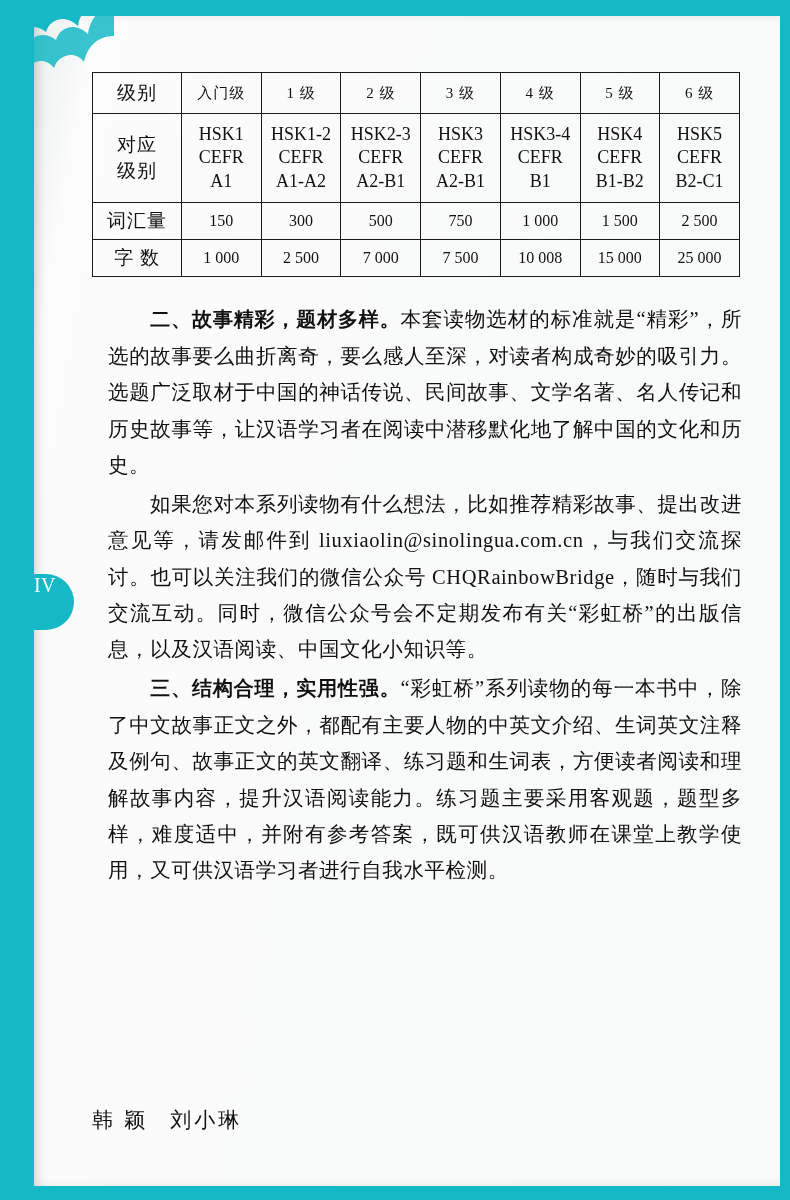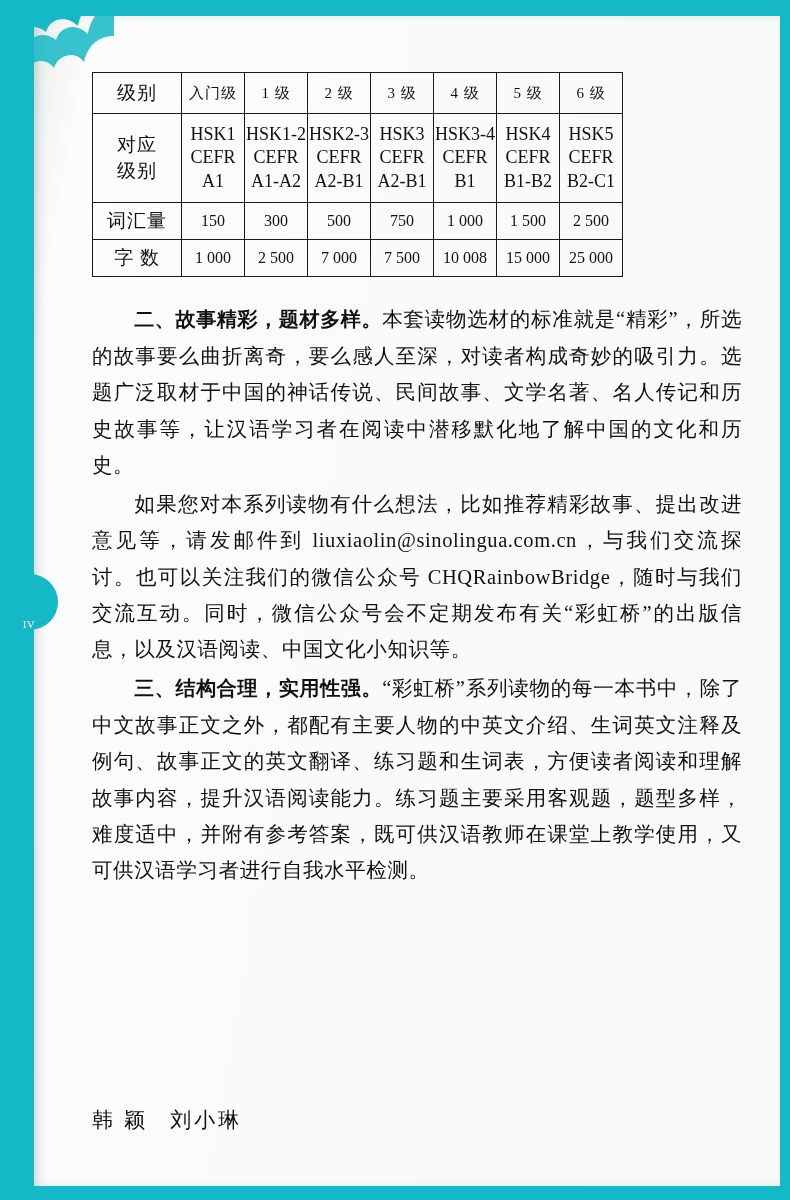--- a/index.html
+++ b/index.html
@@ -61,36 +61,37 @@
   }
   
   .page-tab {
     position: absolute;
     left: 0; top: 574px;
     width: 58px; height: 56px;
     background: #15b8c6;
     border-top-right-radius: 30px;
     border-bottom-right-radius: 30px;
     color: #ffffff;
-    font-size: 11px;
+    font-size: 20px;
     font-family: "Liberation Serif", serif;
     display: flex;
-    align-items: flex-end;
+    align-items: flex-start;
     justify-content: center;
     letter-spacing: 0.5px;
+    padding-left: 16px;
   }
   
   .content {
     position: absolute;
     left: 92px; top: 72px;
     width: 650px;
   }
   table.hsk {
     border-collapse: collapse;
-    width: 531px;
+    width: 648px;
     table-layout: fixed;
     font-family: "Liberation Serif", serif;
   }
   table.hsk td, table.hsk th {
     border: 1px solid #1a1a1a;
     text-align: center;
     vertical-align: middle;
     font-weight: normal;
     color: #111;
     padding: 2px 1px;
@@ -112,21 +113,21 @@
   }
   table.hsk td.num {
     font-size: 16px;
     height: 32px;
   }
   .col0 { width: 86px; }
   p.para {
     font-size: 20.5px;
     line-height: 1.78;
     color: #111;
-    margin: 0 0 2px 0;
+    margin: 0 0 2px 16px;
     text-align: justify;
     text-justify: inter-ideograph;
     letter-spacing: 0.6px;
     font-family: "Liberation Serif", serif;
   }
   p.para.first {
     margin-top: 24px;
   }
   .indent {
     display: inline-block;

